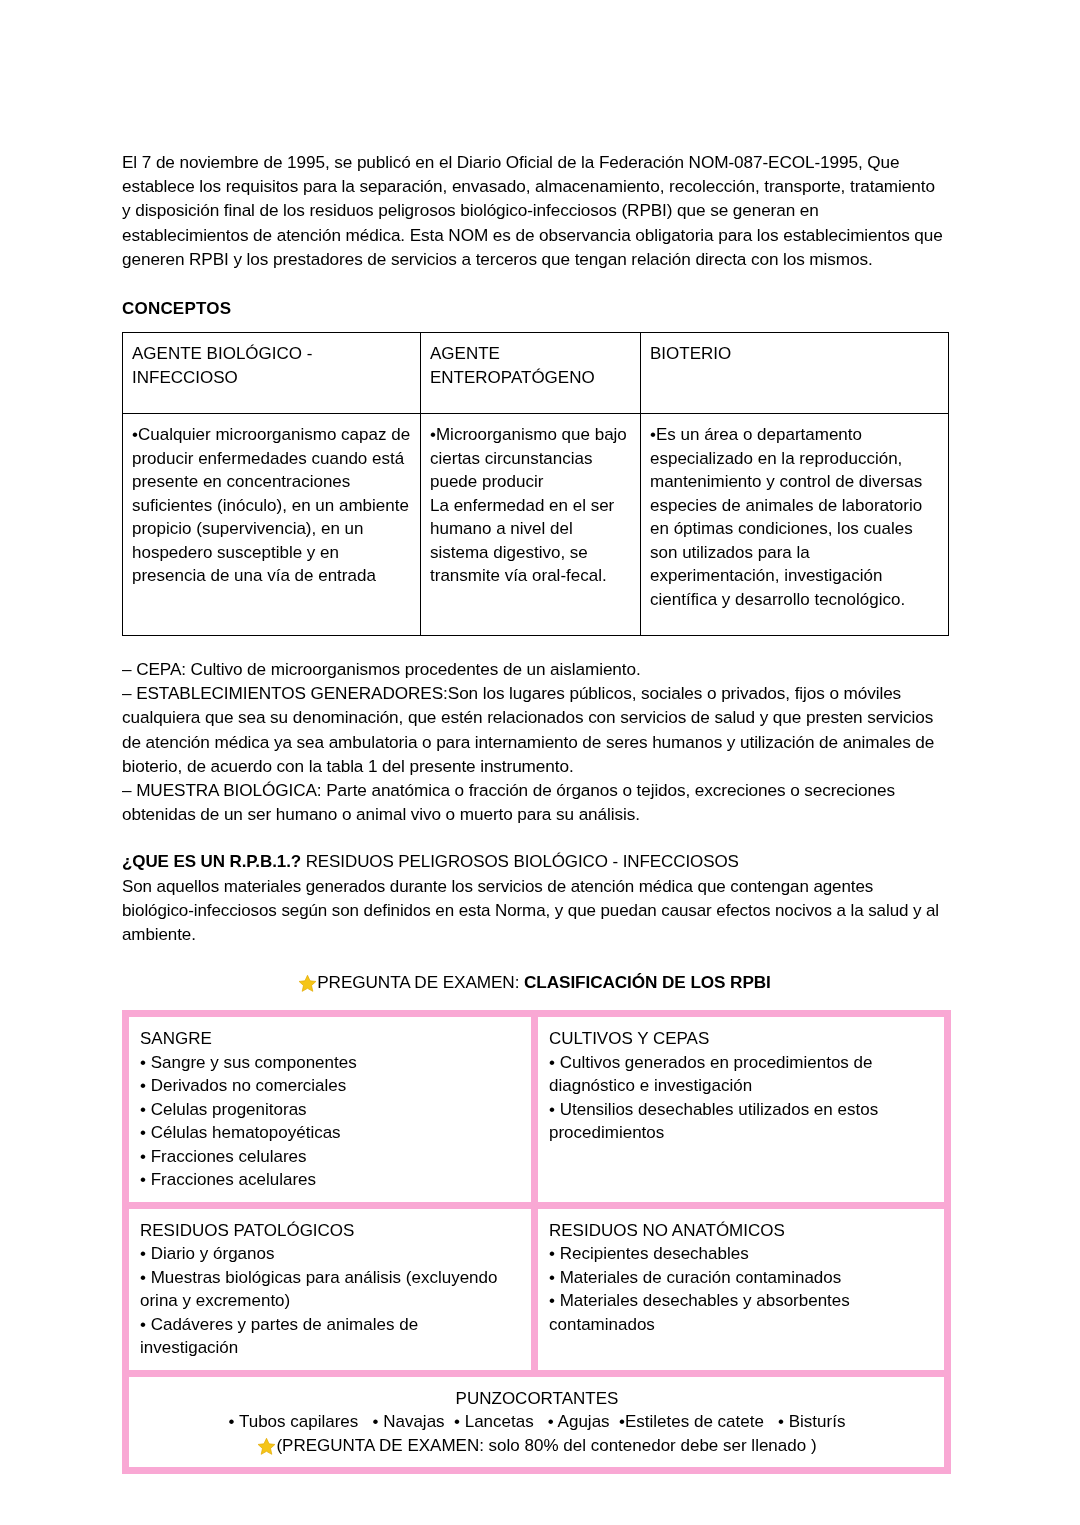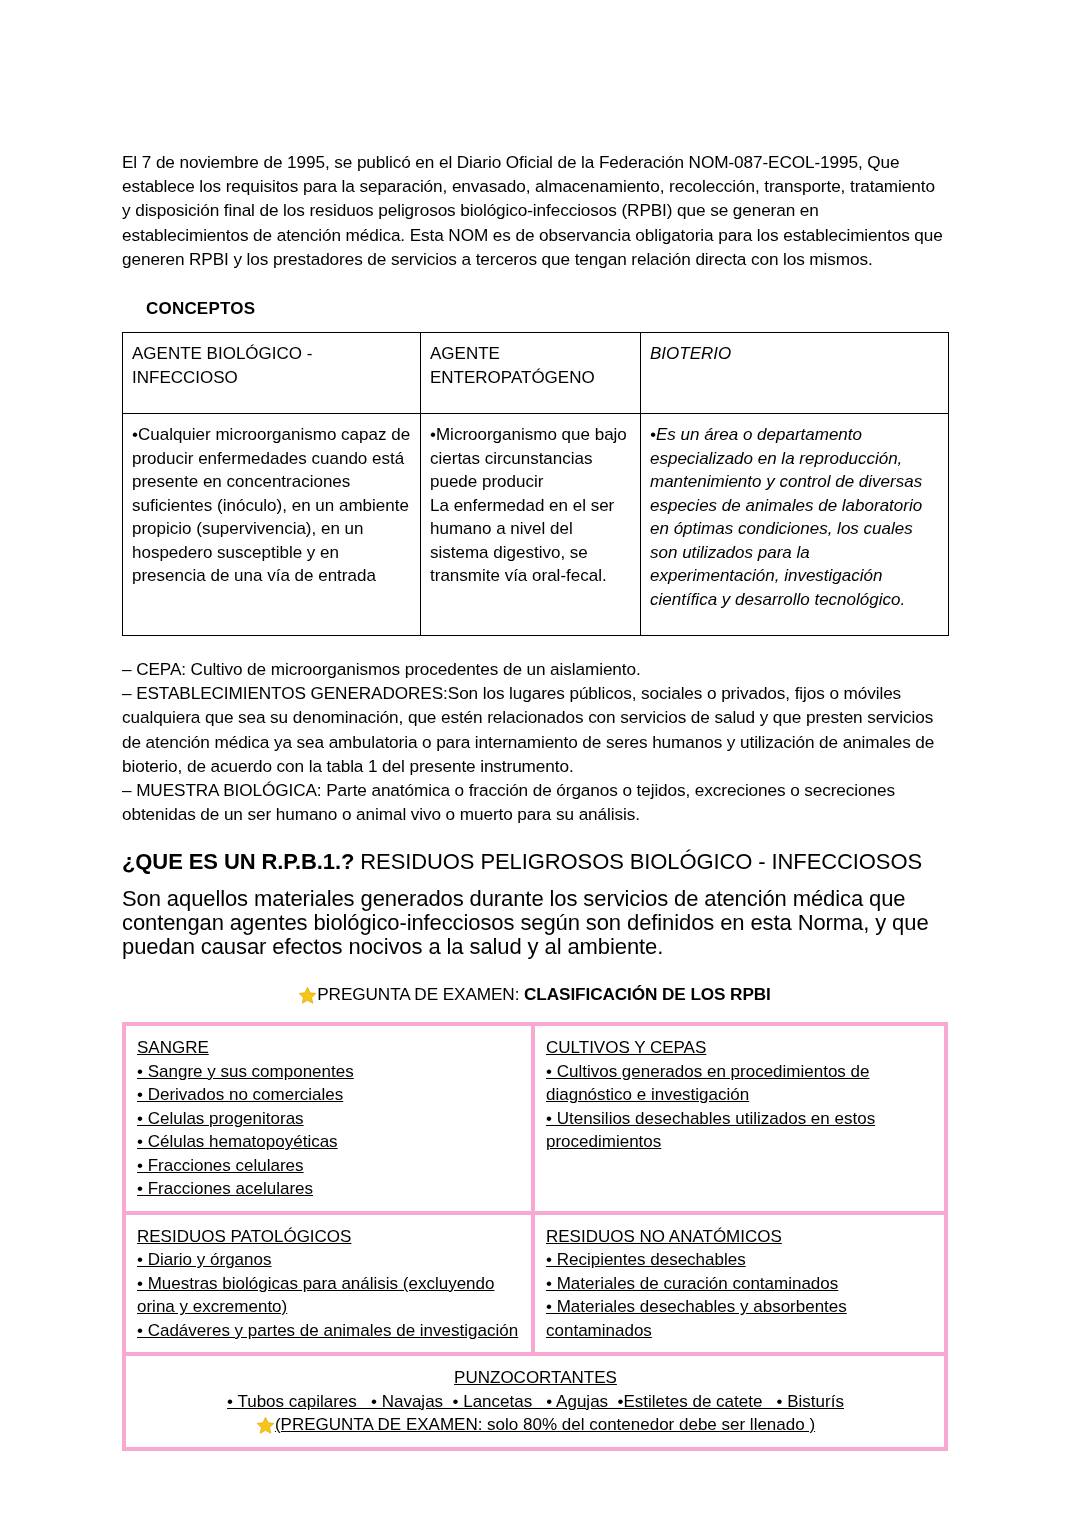--- a/index.html
+++ b/index.html
@@ -28,62 +28,61 @@
     font-size: 17.2px;
     line-height: 24.2px;
     letter-spacing: -0.1px;
   }
 
   .section-head {
     font-size: 17px;
     font-weight: bold;
     margin-top: 28px;
     letter-spacing: 0.2px;
-    margin-left: 24px;
   }
 
   
   table.concepts {
     border-collapse: collapse;
     width: 826px;
     margin-top: 13px;
     table-layout: fixed;
   }
   table.concepts td {
     border: 1.6px solid #000;
     vertical-align: top;
     padding: 9px 8px 24px 9px;
     font-size: 17px;
     line-height: 23.5px;
   }
   table.concepts td.c1 { width: 298px; }
   table.concepts td.c2 { width: 220px; }
-  table.concepts td.c3 { width: 308px; font-style: italic; }
+  table.concepts td.c3 { width: 308px; }
   table.concepts tr.head td { height: 60px; }
   table.concepts tr.body td { height: 196px; }
   .cell-text { white-space: pre-line; }
 
   
   .dashlist {
     margin-top: 21px;
     font-size: 17.2px;
     line-height: 24.2px;
     letter-spacing: -0.1px;
     white-space: pre-line;
   }
 
   
   .rpbi-block {
     margin-top: 24px;
-    font-size: 22px;
+    font-size: 17px;
     line-height: 24.2px;
     letter-spacing: -0.1px;
   }
   .rpbi-q-label { font-weight: bold; }
-  .rpbi-body { white-space: pre-line; margin-top: 12px; }
+  .rpbi-body { white-space: pre-line; }
 
   .exam-line {
     margin-top: 23px;
     text-align: center;
     font-size: 17.2px;
     line-height: 24px;
     letter-spacing: -0.1px;
   }
   .exam-line .bold { font-weight: bold; }
 
@@ -98,26 +97,25 @@
   .star svg { display: block; width: 19px; height: 19px; }
 
   
   table.classif {
     border-collapse: collapse;
     width: 822px;
     margin-top: 16px;
     table-layout: fixed;
   }
   table.classif td {
-    border: 4px solid #f9a8d4;
+    border: 7px solid #f9a8d4;
     vertical-align: top;
     padding: 10px 10px 10px 11px;
     font-size: 17px;
     line-height: 23.5px;
-    text-decoration: underline;
   }
   table.classif td.left  { width: 409px; }
   table.classif td.right { width: 413px; }
   table.classif tr.r1 td { height: 170px; }
   table.classif tr.r2 td { height: 116px; }
   .ctitle { display: block; }
   .citems { white-space: pre-line; }
 
   td.punzo {
     text-align: center;

